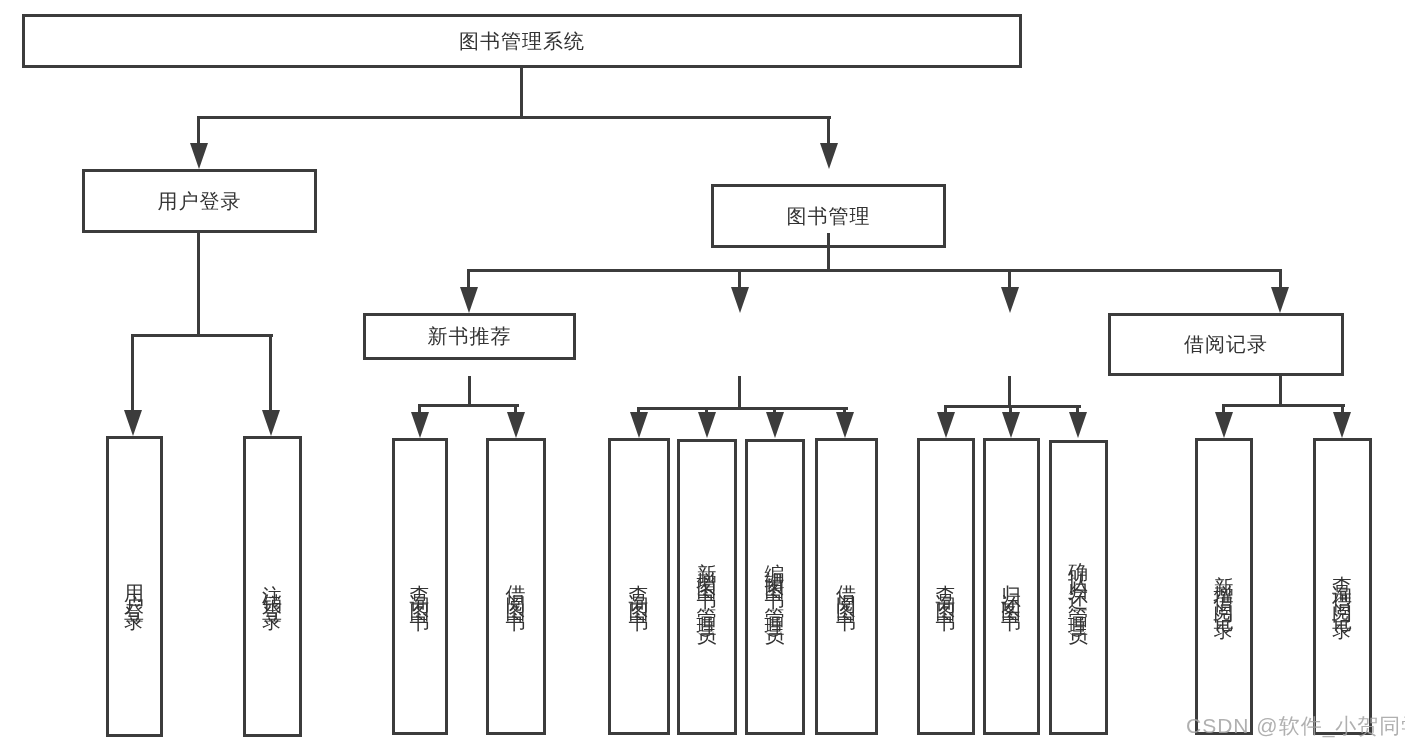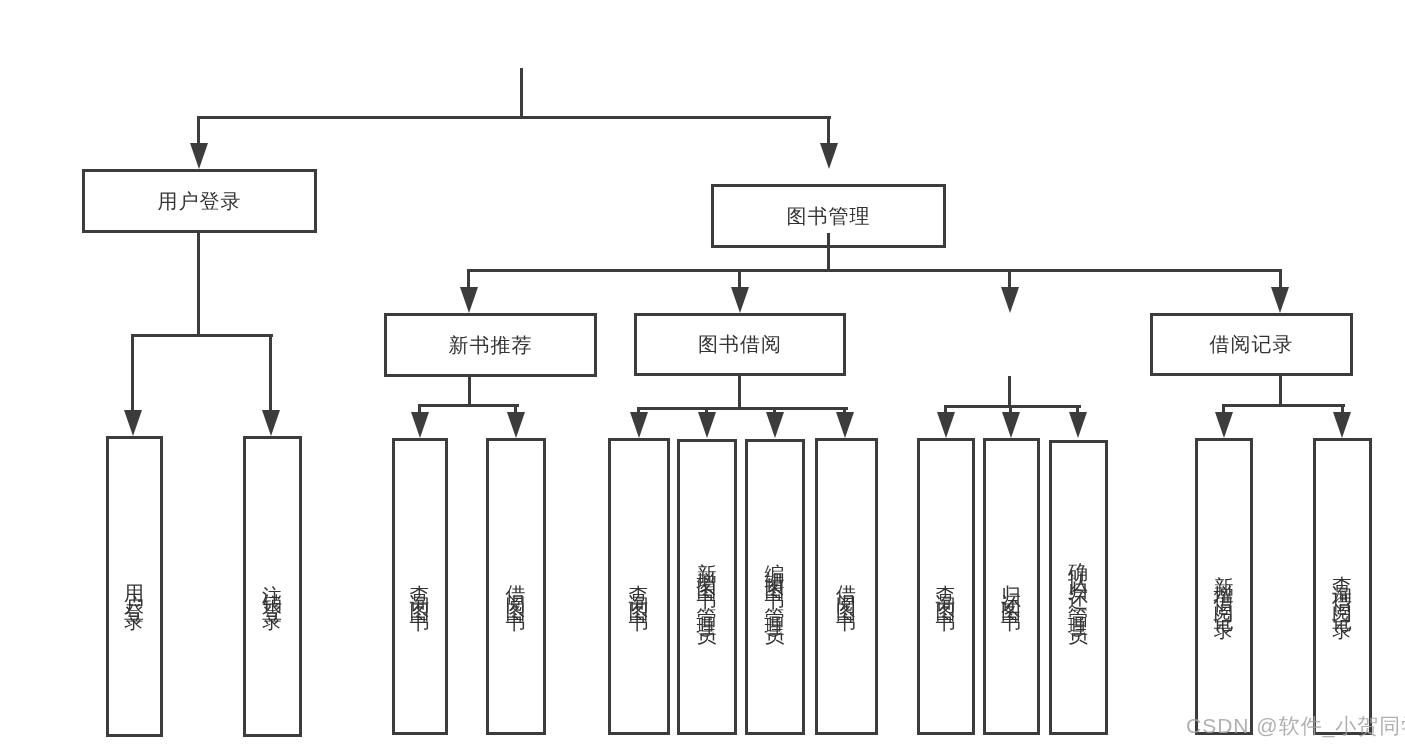--- a/index.html
+++ b/index.html
@@ -64,20 +64,23 @@
     letter-spacing:1px;
     z-index:5;
     white-space:nowrap;
   }
 </style>
 </head>
 <body>
 
 <div id="canvas">
 
+  <div class="box" style="left:22px;top:14px;width:1000px;height:54px">
+    <span class="label">图书管理系统</span>
+  </div>
 
   <div class="vline" style="left:520px;top:68px;height:50px"></div>
   <div class="hline" style="left:197px;top:116px;width:634px"></div>
   <div class="vline" style="left:197px;top:116px;height:30px"></div>
   <div class="vline" style="left:827px;top:116px;height:30px"></div>
   <div class="arrow" style="left:190px;top:143px"></div>
   <div class="arrow" style="left:820px;top:143px"></div>
 
   <div class="box" style="left:82px;top:169px;width:235px;height:64px">
     <span class="label">用户登录</span>
@@ -97,27 +100,24 @@
   <div class="hline" style="left:467px;top:269px;width:815px"></div>
   <div class="vline" style="left:467px;top:269px;height:20px"></div>
   <div class="vline" style="left:738px;top:269px;height:20px"></div>
   <div class="vline" style="left:1008px;top:269px;height:20px"></div>
   <div class="vline" style="left:1279px;top:269px;height:20px"></div>
   <div class="arrow" style="left:460px;top:287px"></div>
   <div class="arrow" style="left:731px;top:287px"></div>
   <div class="arrow" style="left:1001px;top:287px"></div>
   <div class="arrow" style="left:1271px;top:287px"></div>
 
-  <div class="box" style="left:384px;top:313px;width:213px;height:64px">
+  <div class="box" style="left:363px;top:313px;width:213px;height:47px">
     <span class="label">新书推荐</span>
   </div>
-  <div class="box" style="left:634px;top:313px;width:212px;height:63px">
-    <span class="label">图书借阅</span>
-  </div>
-  <div class="box" style="left:1150px;top:313px;width:203px;height:63px">
+  <div class="box" style="left:1108px;top:313px;width:236px;height:63px">
     <span class="label">借阅记录</span>
   </div>
 
   <div class="vline" style="left:468px;top:376px;height:31px"></div>
   <div class="hline" style="left:418px;top:404px;width:101px"></div>
   <div class="vline" style="left:418px;top:404px;height:11px"></div>
   <div class="vline" style="left:514px;top:404px;height:11px"></div>
   <div class="arrow" style="left:411px;top:412px"></div>
   <div class="arrow" style="left:507px;top:412px"></div>
 

